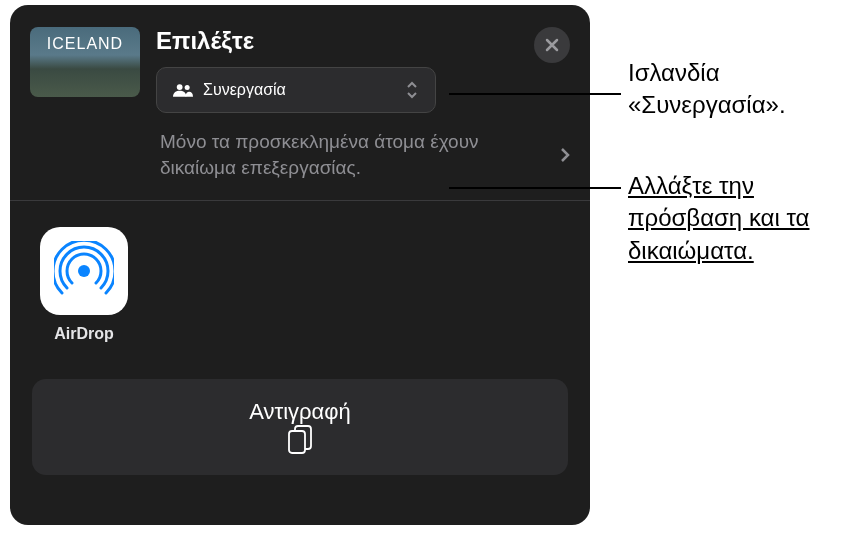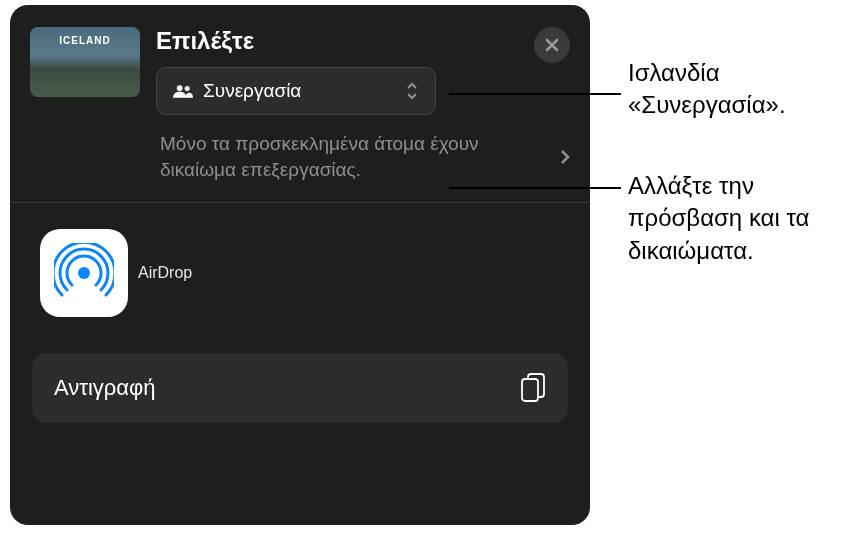--- a/index.html
+++ b/index.html
@@ -38,22 +38,22 @@
       background: linear-gradient(180deg, #4a6b7c 0%, #5a7a8a 40%, #3a4a42 60%, #4a5a4a 100%);
       position: relative;
       overflow: hidden;
       flex-shrink: 0;
     }
     .thumbnail-text {
       position: absolute;
       top: 8px;
       left: 50%;
       transform: translateX(-50%);
-      font-size: 10px;
-      font-weight: bold;
+      font-size: 16px;
+      font-weight: normal;
       color: #fff;
       letter-spacing: 1px;
     }
     .header-main {
       flex: 1;
       display: flex;
       flex-direction: column;
     }
     .title {
       font-size: 24px;
@@ -85,21 +85,21 @@
       align-items: center;
       gap: 10px;
       width: 280px;
       cursor: pointer;
     }
     .dropdown-icon {
       width: 20px;
       height: 16px;
     }
     .dropdown-label {
-      font-size: 19px;
+      font-size: 16px;
       color: #fff;
       flex: 1;
     }
     .dropdown-chevrons {
       width: 14px;
       height: 20px;
     }
     .permissions {
       padding: 16px 20px 20px 150px;
       display: flex;
@@ -122,24 +122,26 @@
       margin: 0;
     }
     .apps-row {
       display: flex;
       gap: 30px;
       padding: 26px 20px 26px 30px;
       overflow: hidden;
     }
     .app-item {
       display: flex;
+      flex-direction: column;
       align-items: center;
       gap: 10px;
       cursor: pointer;
       flex-shrink: 0;
+      font-weight: bold;
     }
     .app-icon {
       width: 88px;
       height: 88px;
       border-radius: 20px;
       display: flex;
       align-items: center;
       justify-content: center;
     }
     .app-label {
@@ -170,20 +172,21 @@
       padding: 10px 22px 20px 22px;
     }
     .action-btn {
       background: #2c2c2e;
       border-radius: 14px;
       padding: 20px 22px;
       display: flex;
       align-items: center;
       justify-content: space-between;
       cursor: pointer;
+      flex-direction: column;
     }
     .action-label {
       font-size: 22px;
       color: #fff;
     }
     .action-icon {
       width: 26px;
       height: 30px;
     }
     .callout {
@@ -273,15 +276,15 @@
     </div>
   </div>
 </div>
 
 <div class="callout-line" style="left:449px; top:93px; width:172px;"></div>
 <div class="callout-line" style="left:449px; top:187px; width:172px;"></div>
 
 <div class="callout" style="left:628px; top:57px; width:230px;">
   <span>Ισλανδία «Συνεργασία».</span>
 </div>
-<div class="callout" style="left:628px; top:170px; width:230px;">
+<div class="callout" style="left:628px; top:170px; width:230px;text-decoration:underline;">
   <span>Αλλάξτε την πρόσβαση και τα δικαιώματα.</span>
 </div>
 
 </body></html>

